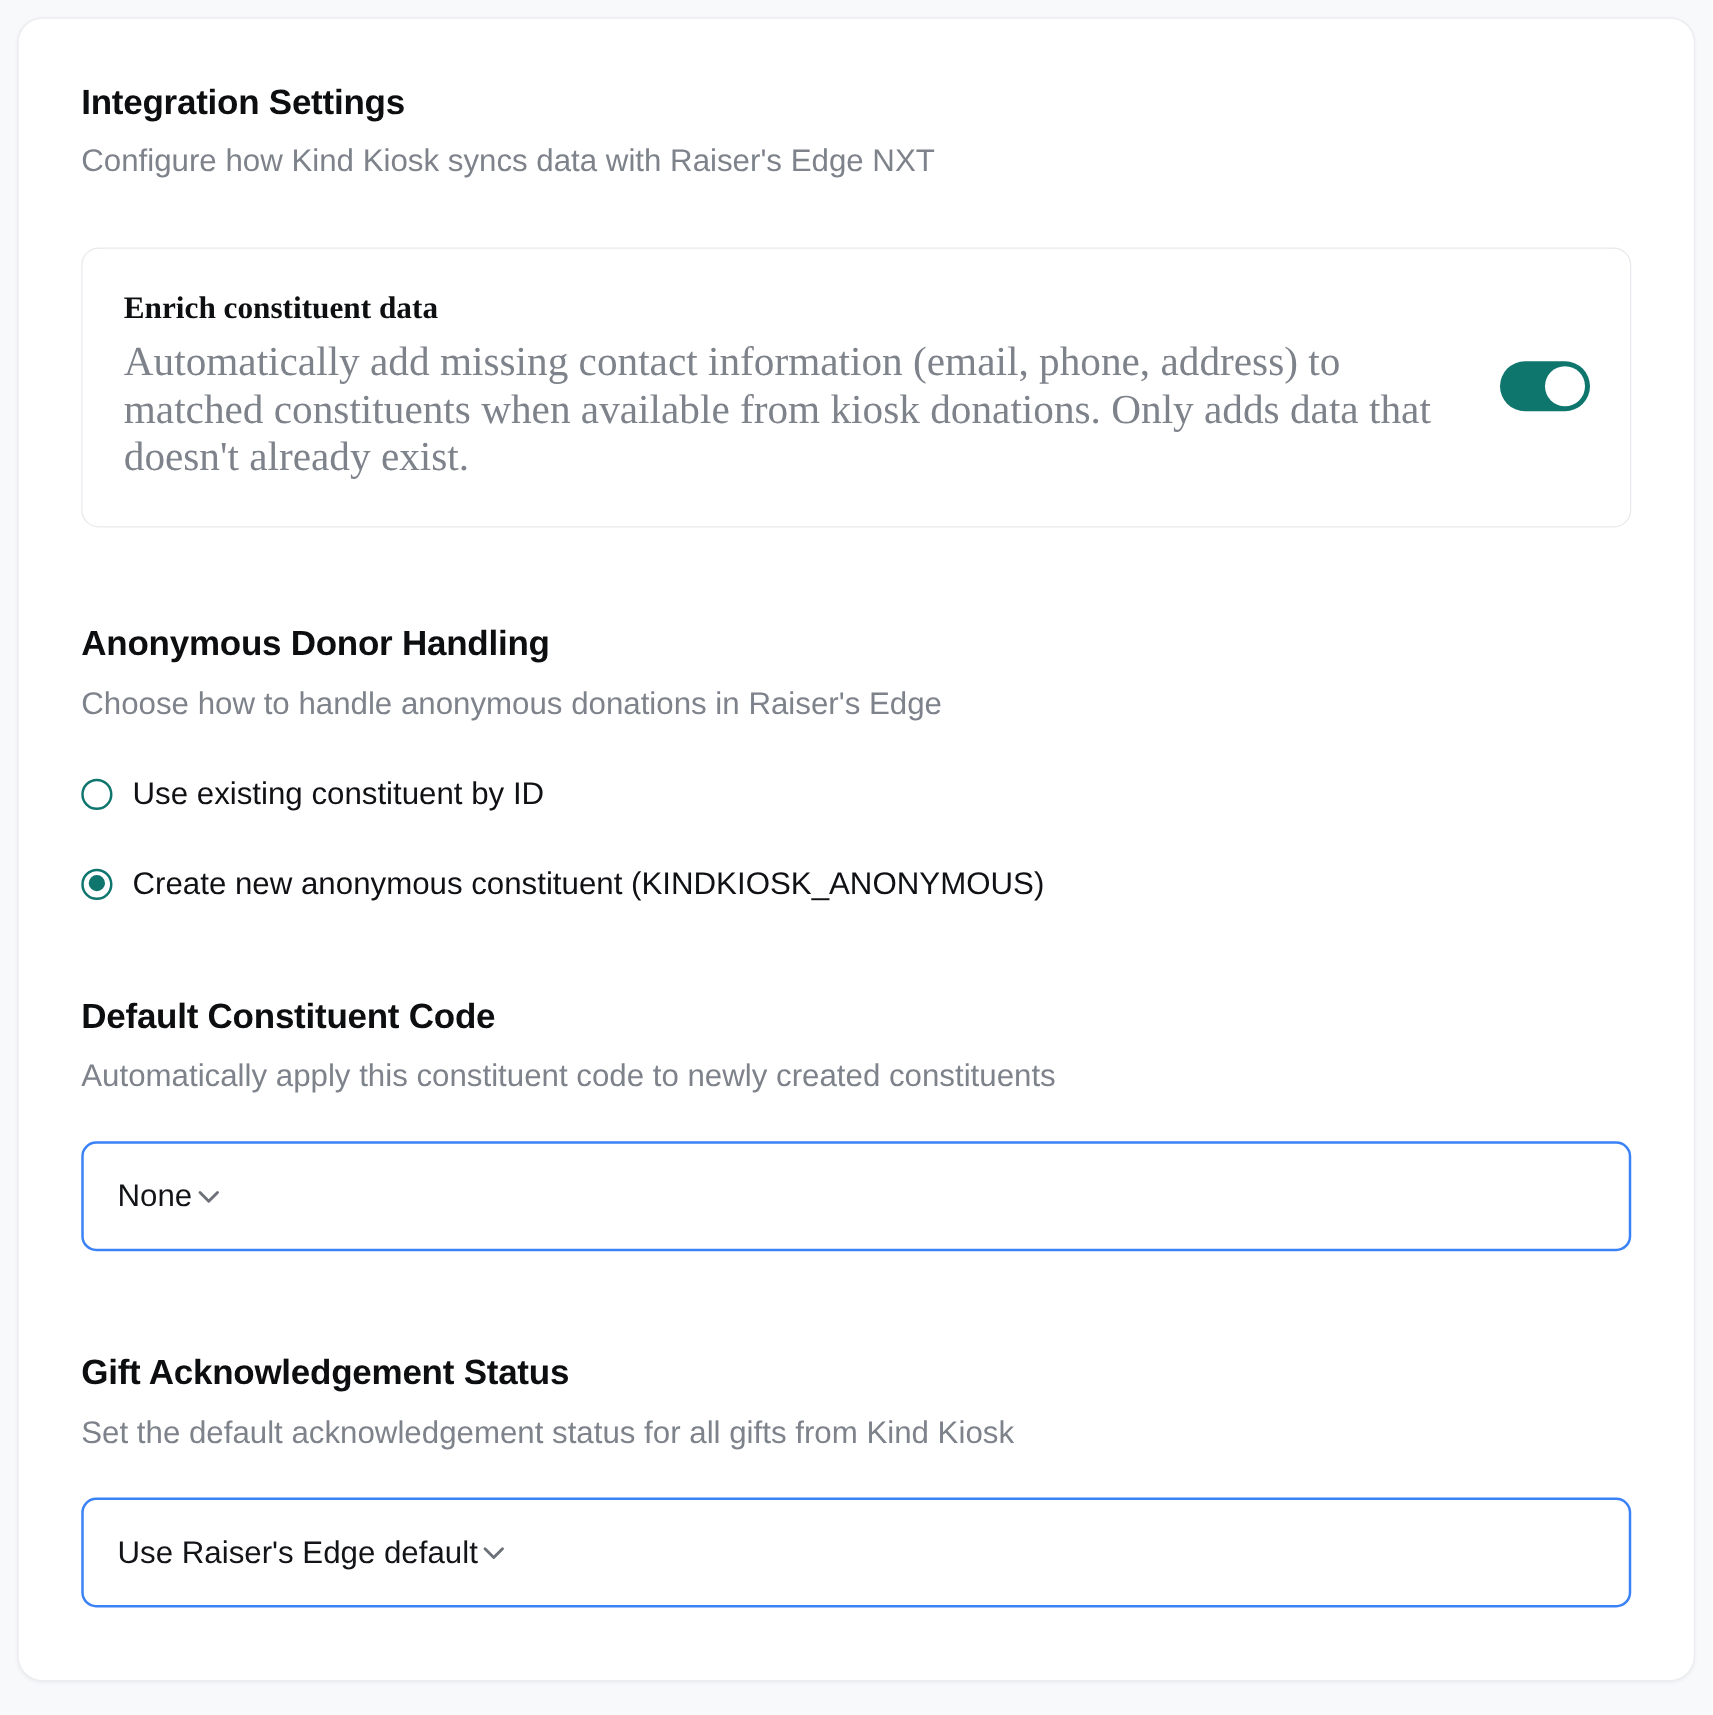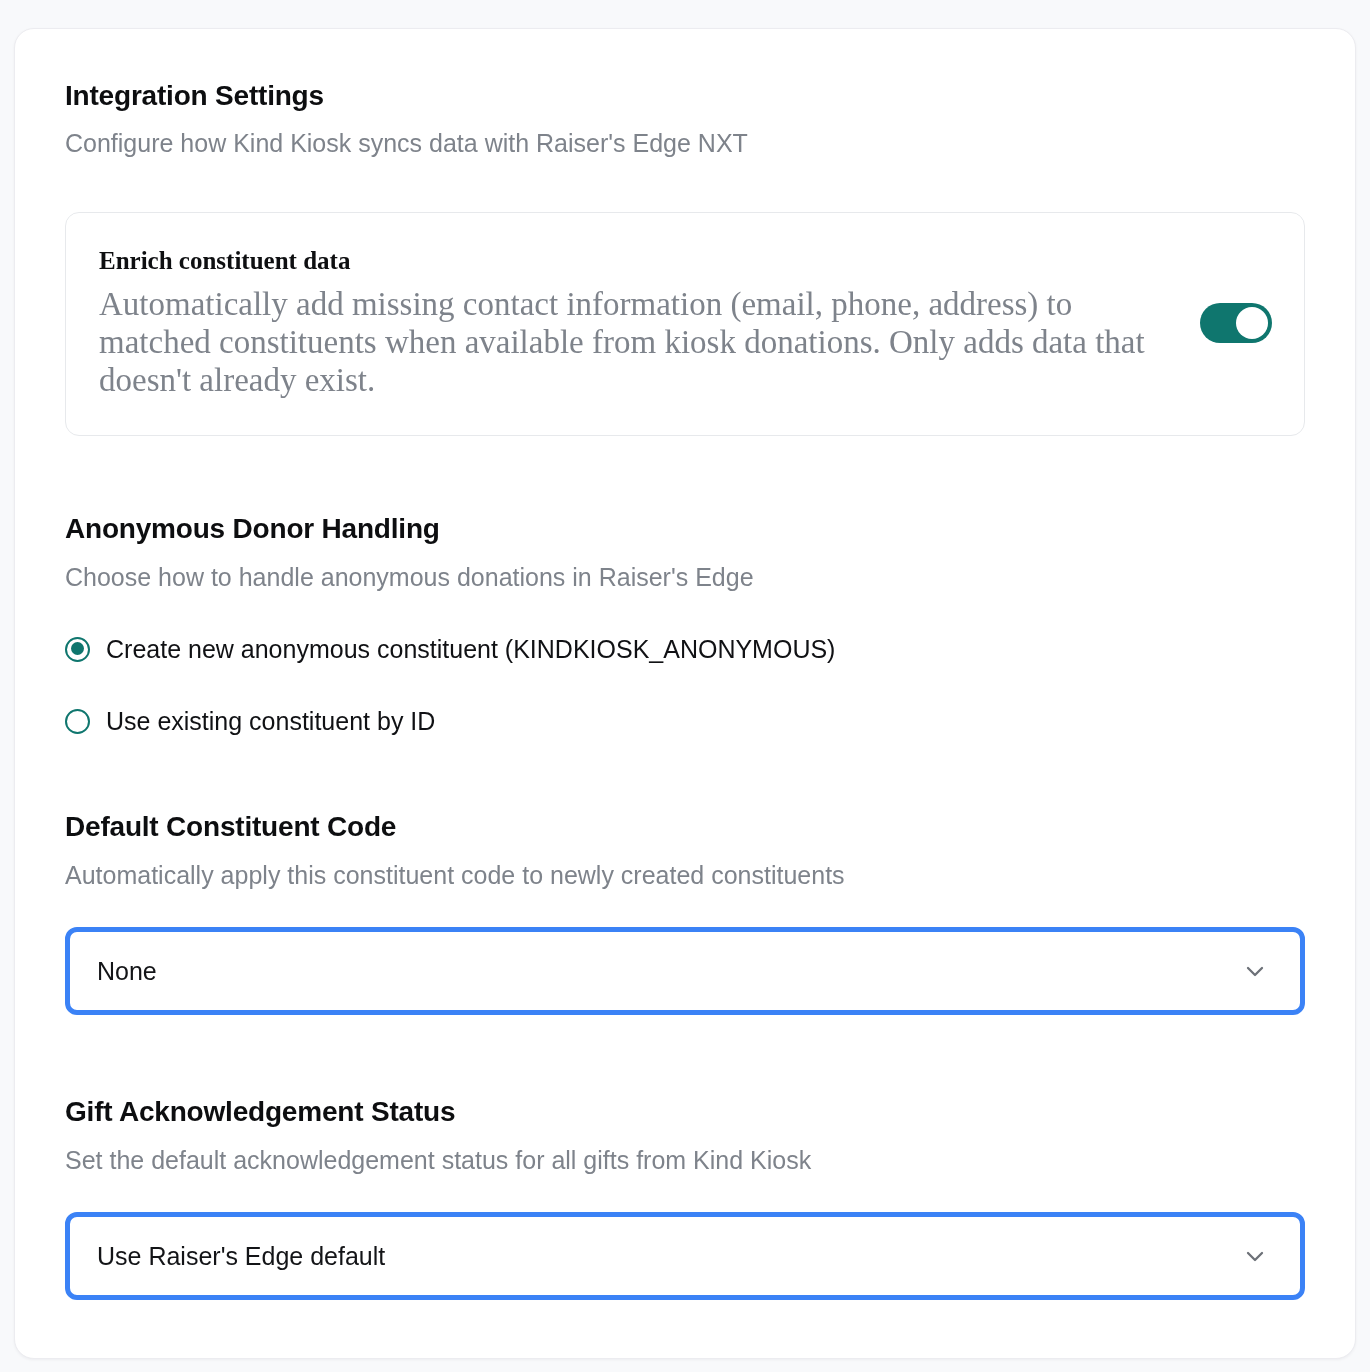--- a/index.html
+++ b/index.html
@@ -8,21 +8,21 @@
     width: 1370px;
     height: 1372px;
     background: #f8f9fb;
     font-family: "Liberation Sans", "DejaVu Sans", sans-serif;
     position: relative;
     -webkit-font-smoothing: antialiased;
   }
   .outer-card {
     position: absolute;
     left: 14px;
-    top: 28px;
+    top: 14px;
     width: 1342px;
     height: 1331px;
     background: #ffffff;
     border: 1px solid #ececf0;
     border-radius: 20px;
     box-shadow: 0 1px 3px rgba(16,24,40,0.05);
     padding: 50px 50px 0 50px;
     overflow: hidden;
   }
   .page-title {
@@ -125,26 +125,25 @@
   }
   .radio-label {
     margin-left: 16px;
     font-size: 25px;
     line-height: 30px;
     color: #101114;
   }
   .select-box {
     margin-top: 37px;
     height: 88px;
-    border: 5px solid #3b82f6;
+    border: 2px solid #3b82f6;
     border-radius: 12px;
     background: #ffffff;
     display: flex;
     align-items: center;
-    justify-content: space-between;
     padding: 0 32px 0 27px;
     cursor: pointer;
   }
   .select-value {
     font-size: 25px;
     color: #131417;
   }
   .chevron { display: block; }
   .section-gift { margin-top: 80px; }
 </style>
@@ -164,27 +163,27 @@
     <div class="toggle" role="switch" aria-checked="true">
       <div class="toggle-knob"></div>
     </div>
   </div>
 
   <div class="section">
     <h2 class="section-title">Anonymous Donor Handling</h2>
     <div class="section-subtitle">Choose how to handle anonymous donations in Raiser's Edge</div>
 
     <div class="radio-group">
+      <div class="radio-row" role="radio" aria-checked="false">
+        <div class="radio"></div>
+        <div class="radio-label">Use existing constituent by ID</div>
+      </div>
       <div class="radio-row" role="radio" aria-checked="true">
         <div class="radio selected"></div>
         <div class="radio-label">Create new anonymous constituent (KINDKIOSK_ANONYMOUS)</div>
-      </div>
-      <div class="radio-row" role="radio" aria-checked="false">
-        <div class="radio"></div>
-        <div class="radio-label">Use existing constituent by ID</div>
       </div>
     </div>
   </div>
 
   <div class="section" style="margin-top:74px;">
     <h2 class="section-title">Default Constituent Code</h2>
     <div class="section-subtitle">Automatically apply this constituent code to newly created constituents</div>
 
     <div class="select-box" role="combobox">
       <span class="select-value">None</span>

